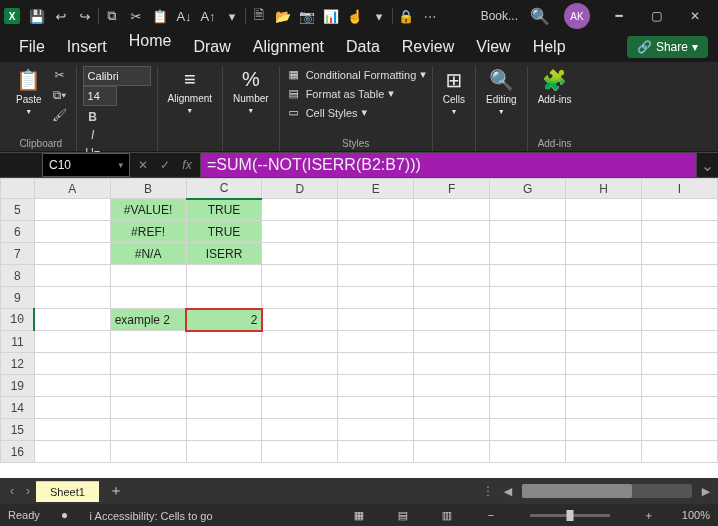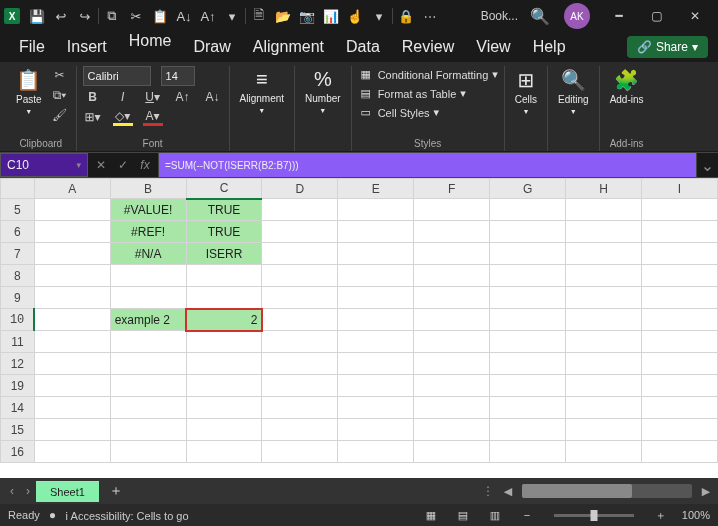--- a/index.html
+++ b/index.html
@@ -28,32 +28,32 @@
   .ribbon-group.noborder { border-right: none; }
   .group-content { flex: 1; display: flex; align-items: flex-start; gap: 4px; }
   .group-label { font-size: 10px; color: #aaa; text-align: center; padding: 2px 0; }
   .vstack { display: flex; flex-direction: column; gap: 2px; align-items: center; }
   .big-btn { display: flex; flex-direction: column; align-items: center; gap: 2px; padding: 2px 4px; font-size: 10px; color: #e8e8e8; cursor: pointer; }
   .big-btn .icn { font-size: 20px; }
   .small-btn { width: 20px; height: 18px; display: flex; align-items: center; justify-content: center; color: #ccc; font-size: 12px; cursor: pointer; }
   .font-select { background: #3a3a3a; border: 1px solid #555; color: #eee; font-size: 11px; height: 20px; padding: 0 4px; }
   .font-select.name { width: 68px; }
   .font-select.size { width: 34px; }
-  .row { display: flex; gap: 10px; }
+  .row { display: flex; gap: 0; flex-direction: column; }
   .fmt-btn { width: 20px; height: 18px; display: flex; align-items: center; justify-content: center; color: #ccc; font-size: 12px; cursor: pointer; }
   .fmt-row { display: flex; align-items: center; padding: 2px 0; gap: 4px; font-size: 11px; color: #ddd; }
   .fmt-row .icn2 { width: 16px; text-align: center; }
   
   
   .formula-row { height: 26px; background: #1a1a1a; display: flex; align-items: stretch; border-top: 1px solid #444; border-bottom: 1px solid #444; }
-  .name-box { width: 88px; background: #4c1d95; border: 1px solid #555; color: #eee; font-size: 12px; padding: 0 6px; display: flex; align-items: center; justify-content: space-between; }
+  .name-box { width: 88px; background: #000000; border: 1px solid #555; color: #eee; font-size: 12px; padding: 0 6px; display: flex; align-items: center; justify-content: space-between; margin-left: 42px; }
   .name-box .dd { font-size: 9px; color: #888; }
   .fb-btns { display: flex; align-items: center; padding: 0 4px; gap: 4px; border-right: 1px solid #444; }
   .fb-btn { width: 18px; color: #888; font-size: 12px; text-align: center; cursor: pointer; }
-  .formula-input { flex: 1; background: #8b5cf6; color: #eee; border: none; font-size: 10px; padding: 0 6px; outline: none; }
+  .formula-input { flex: 1; background: #a21caf; color: #eee; border: none; font-size: 16px; padding: 0 6px; outline: none; }
   .fb-expand { width: 22px; display: flex; align-items: center; justify-content: center; color: #888; border-left: 1px solid #444; }
   
   
   .grid-area { flex: 1; background: #fff; overflow: hidden; position: relative; }
   table.sheet { border-collapse: collapse; width: 100%; }
   .sheet th, .sheet td { border: 1px solid #d4d4d4; font-size: 12px; color: #222; background: #fff; font-weight: normal; }
   .sheet thead th { background: #e8e8e8; height: 20px; text-align: center; color: #444; position: sticky; top: 0; }
   .sheet th.rowh { background: #e8e8e8; width: 32px; text-align: center; color: #444; }
   .sheet thead th.corner { width: 32px; background: #e8e8e8; }
   .sheet td { height: 22px; padding: 0 4px; width: 72px; }
@@ -61,29 +61,29 @@
   .center { text-align: center; }
   .right { text-align: right; }
   .sel-wrap { position: relative; }
   .sel-box { position: absolute; border: 2px solid #d32f2f; top: -1px; left: -2px; right: -2px; bottom: -2px; pointer-events: none; }
   .colsel { border-bottom: 2px solid #107c41 !important; }
   .rowsel { border-right: 2px solid #107c41 !important; font-family: Liberation Mono, monospace; }
   
   
   .tab-bar { height: 26px; background: #333; display: flex; align-items: center; padding: 0 4px; }
   .tab-nav { color: #999; font-size: 12px; padding: 0 6px; cursor: pointer; }
-  .tab { background: #86efac; color: #222; font-size: 11px; padding: 4px 14px; border-radius: 0; border-top: 1px solid #ccc; }
+  .tab { background: #fef9c3; color: #222; font-size: 11px; padding: 4px 14px; border-radius: 0; border-top: 1px solid #ccc; }
   .tab-add { color: #ccc; padding: 0 10px; font-size: 14px; cursor: pointer; }
   .tab-bar .spacer { flex: 1; }
   .hscroll { width: 170px; height: 14px; background: #555; border-radius: 2px; margin: 0 6px; position: relative; }
   .hscroll .thumb { position: absolute; left: 0; width: 110px; height: 100%; background: #888; border-radius: 2px; }
   .scroll-btn { width: 16px; color: #aaa; font-size: 11px; text-align: center; }
   
   
-  .status-bar { height: 22px; background: #2a2a2a; display: flex; align-items: center; padding: 0 8px; font-size: 11px; color: #ccc; gap: 10px; }
+  .status-bar { height: 22px; background: #2a2a2a; display: flex; align-items: center; padding: 0 8px; font-size: 11px; color: #ccc; gap: 22px; }
   .status-bar .spacer { flex: 1; }
   .view-btn { width: 22px; text-align: center; cursor: pointer; }
   .zoom-slider { width: 80px; height: 3px; background: #666; position: relative; margin: 0 6px; }
   .zoom-slider .t { position: absolute; left: 50%; top: -3px; width: 1px; height: 9px; background: #888; }
   .zoom-slider .h { position: absolute; left: 50%; top: -4px; width: 7px; height: 11px; background: #ccc; transform: translateX(-50%); }
   .sep { width:1px; height: 16px; background:#444; }
 </style>
 </head>
 <body>
 

